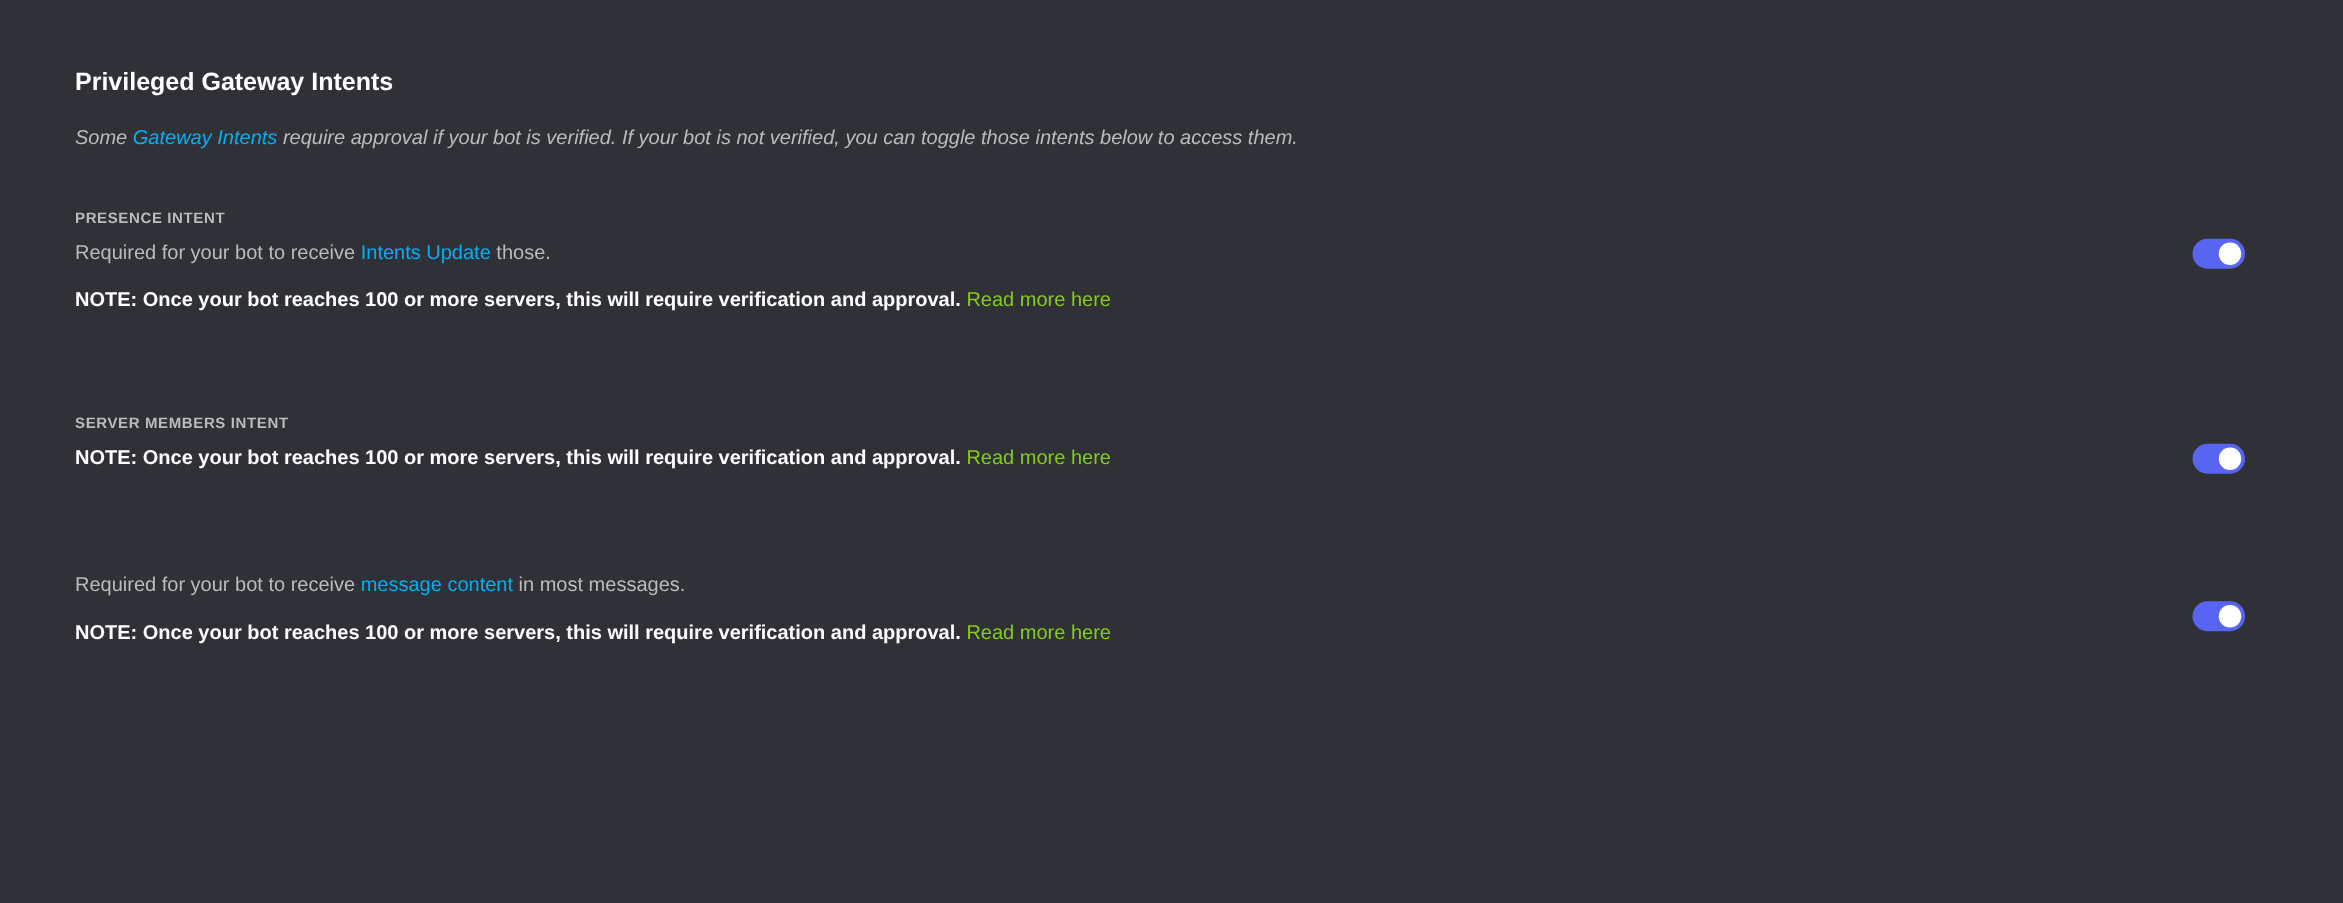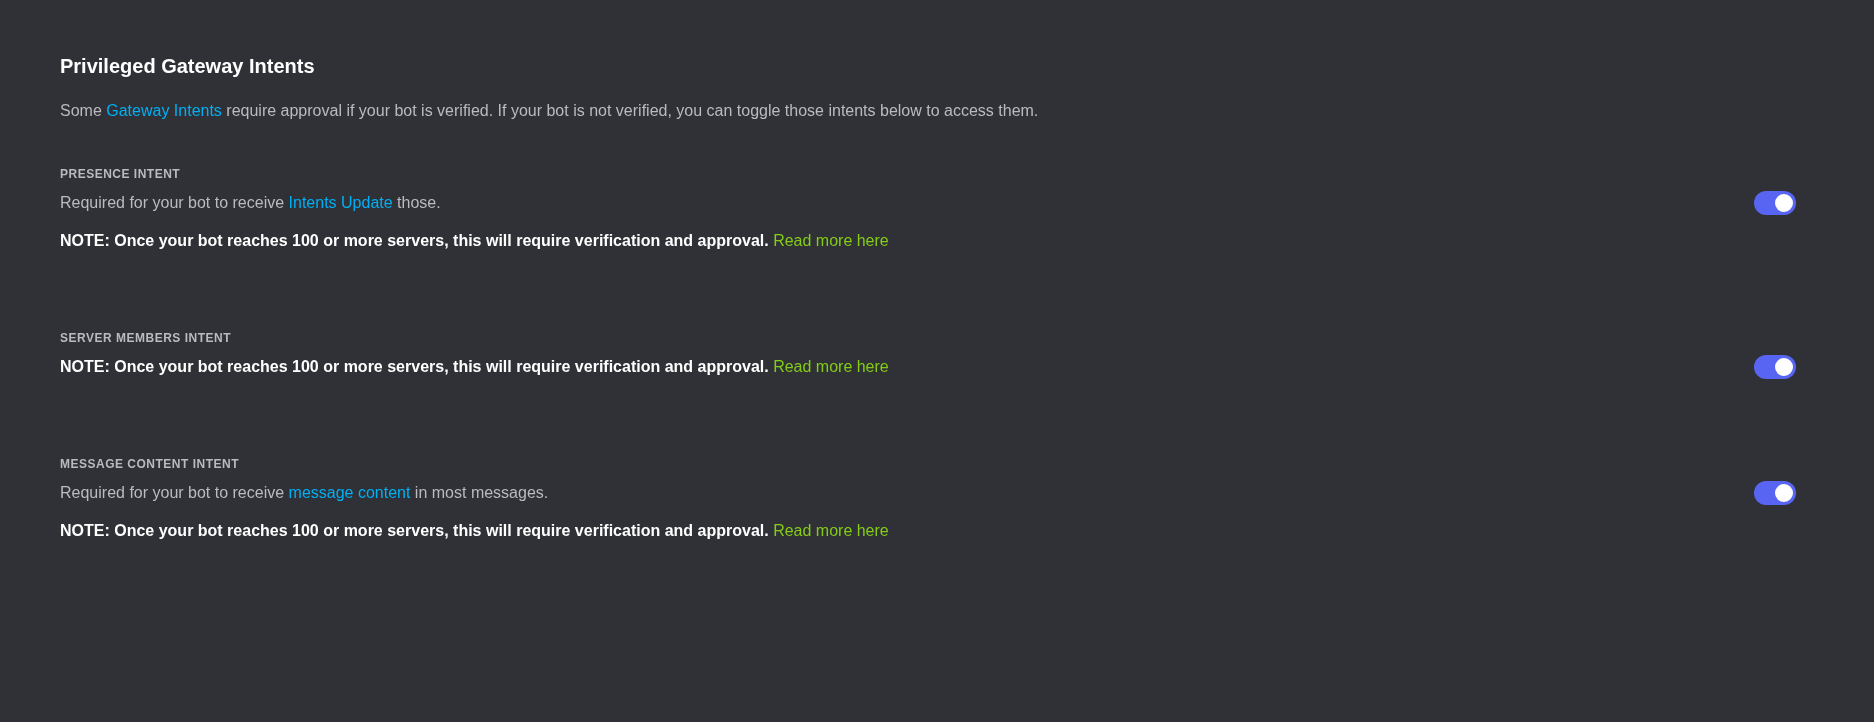--- a/index.html
+++ b/index.html
@@ -19,20 +19,21 @@
       font-size: 20px;
       font-weight: 600;
       color: #ffffff;
       margin-bottom: 21px;
     }
     .section-description {
       font-size: 16px;
       color: #b9bbbe;
       line-height: 1.5;
       margin-bottom: 44px;
+      font-style: italic;
     }
     .intent-block {
       margin-bottom: 78px;
       position: relative;
     }
     .intent-label {
       font-size: 12px;
       font-weight: 700;
       color: #b9bbbe;
       letter-spacing: 0.5px;
@@ -114,21 +115,20 @@
       <span>NOTE: Once your bot reaches 100 or more servers, this will require verification and approval. </span><a href="#" class="link read-more">Read more here</a>
     </p>
   </div>
   <div class="toggle">
     <div class="toggle-knob"></div>
   </div>
 </div>
 
 <div class="intent-block">
   <div class="content-text">
-    <div class="intent-label">MESSAGE CONTENT INTENT</div>
     <p class="intent-description">
       <span>Required for your bot to receive </span><a href="#" class="link">message content</a><span> in most messages.</span>
     </p>
     <p class="intent-note">
       <span>NOTE: Once your bot reaches 100 or more servers, this will require verification and approval. </span><a href="#" class="link read-more">Read more here</a>
     </p>
   </div>
   <div class="toggle">
     <div class="toggle-knob"></div>
   </div>

